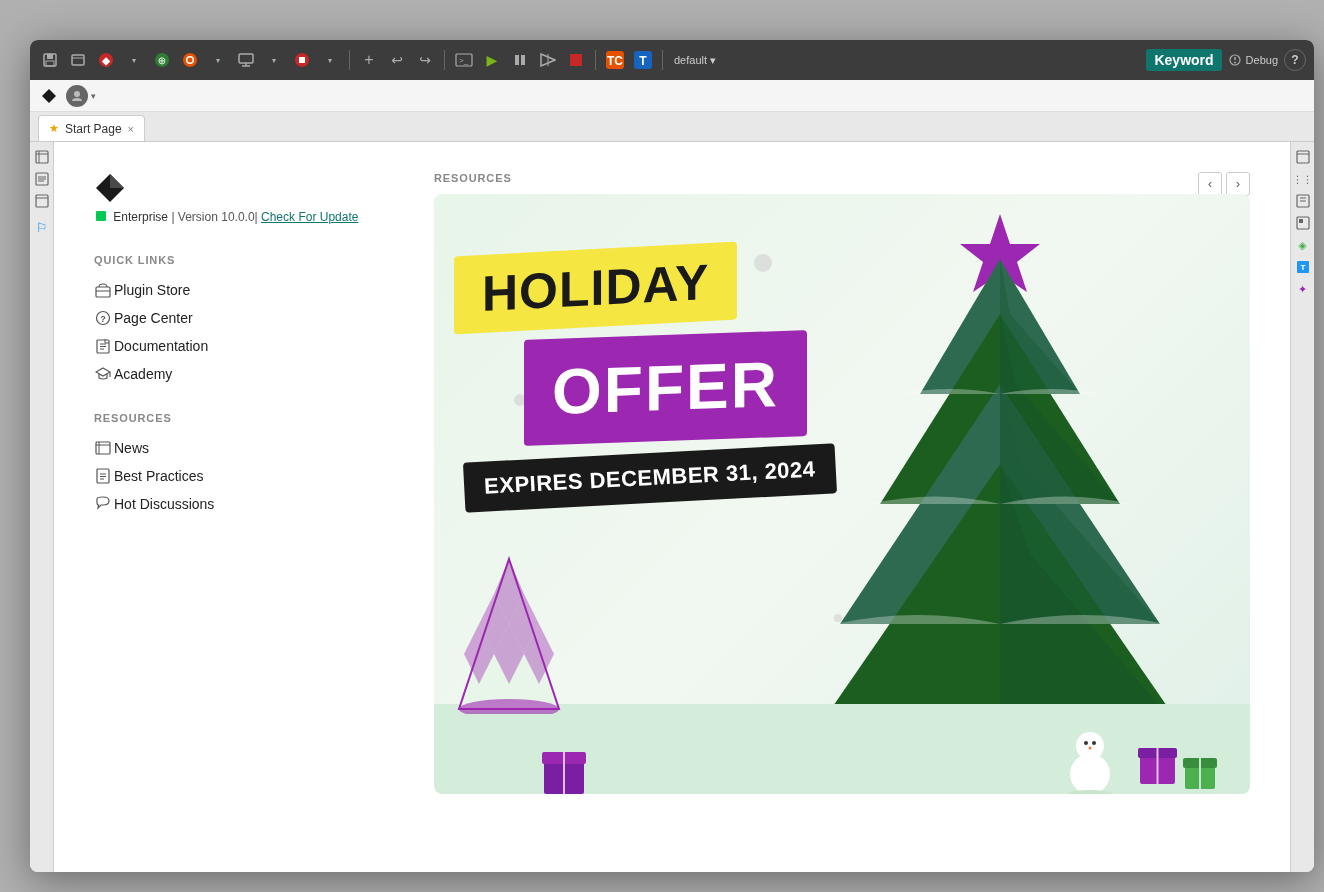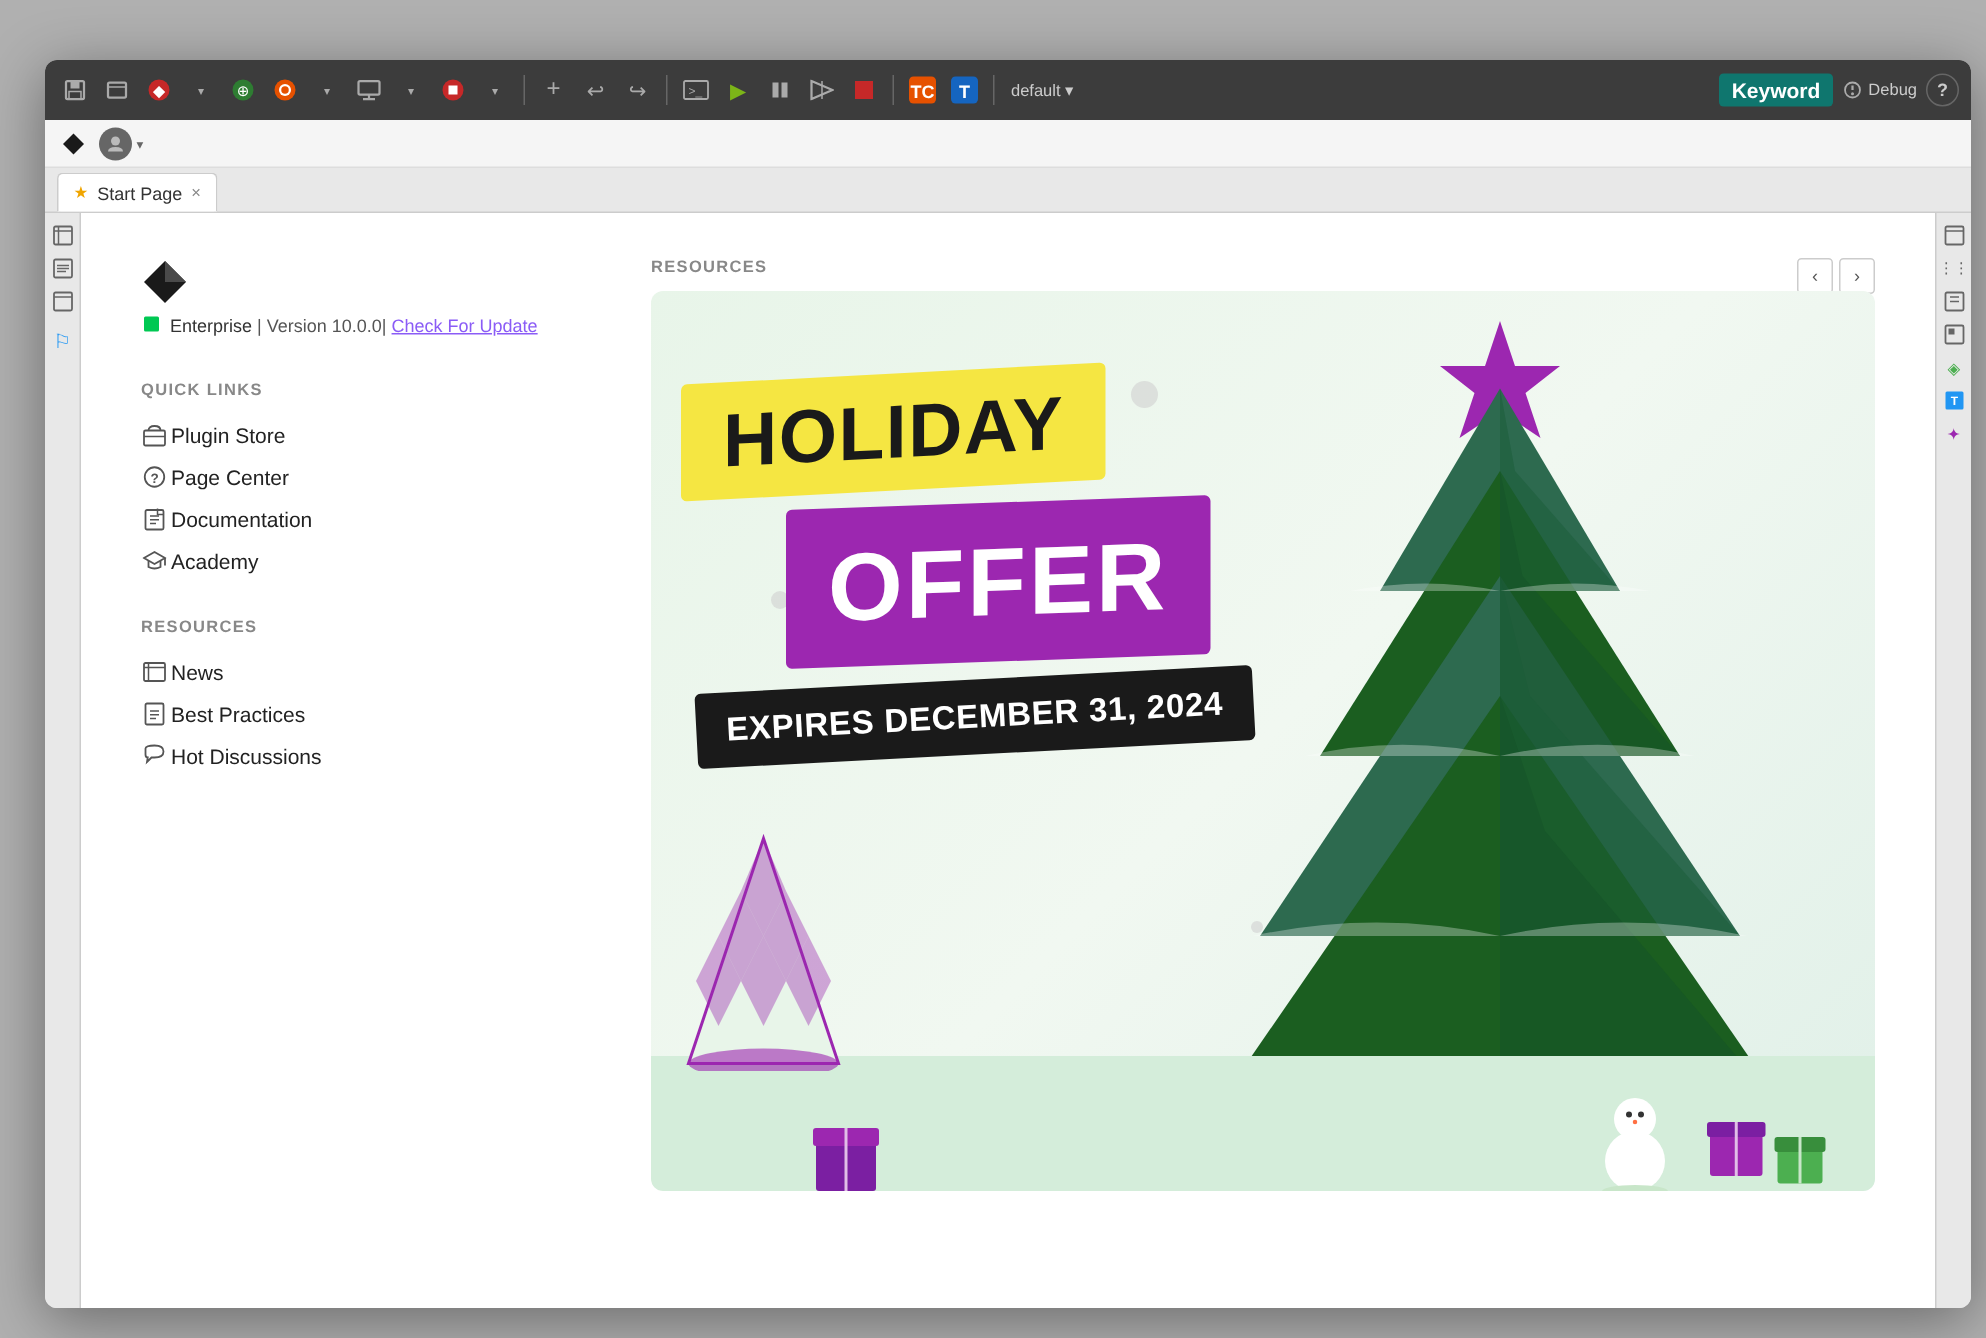--- a/index.html
+++ b/index.html
@@ -195,21 +195,21 @@
       color: #555;
       margin-bottom: 30px;
       margin-left: 2px;
     }
 
     .version-line .edition {
       color: #333;
     }
 
     .version-line .update-link {
-      color: #8b5cf6;
+      color: #0f766e;
       text-decoration: underline;
       cursor: pointer;
     }
 
     .version-line .green-square {
       display: inline-block;
       width: 10px;
       height: 10px;
       background: #00c853;
       border-radius: 1px;

